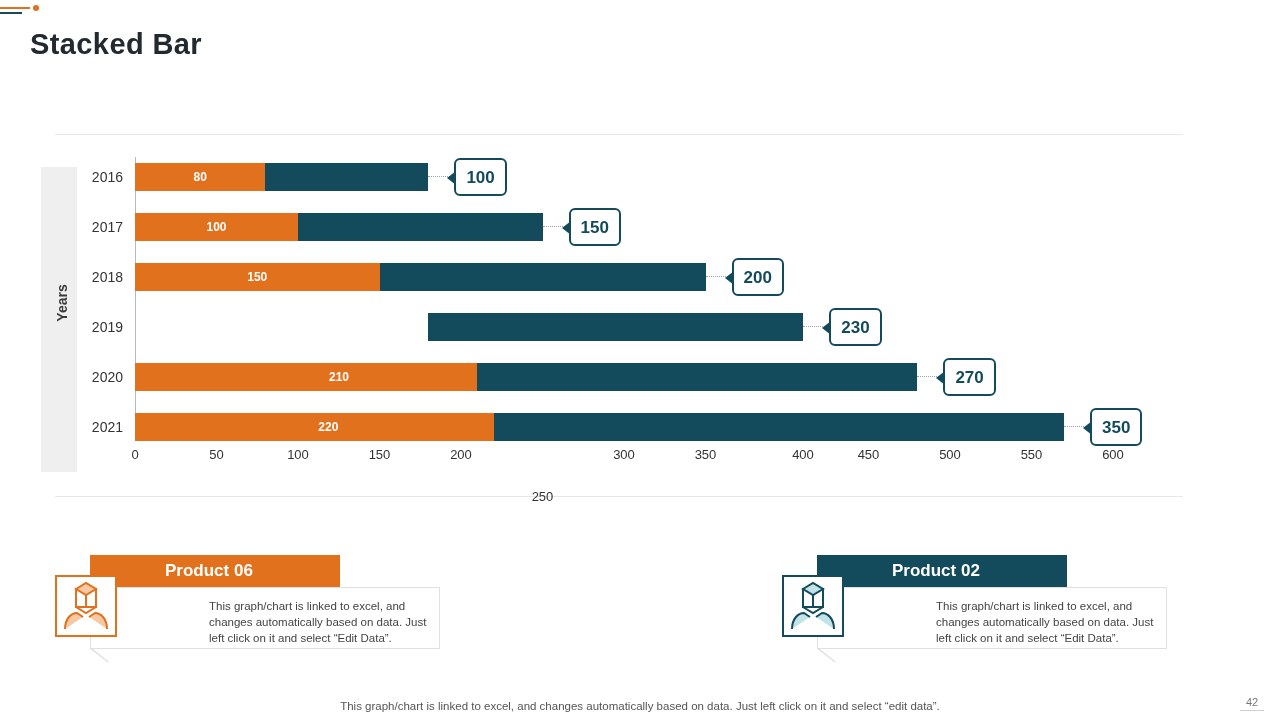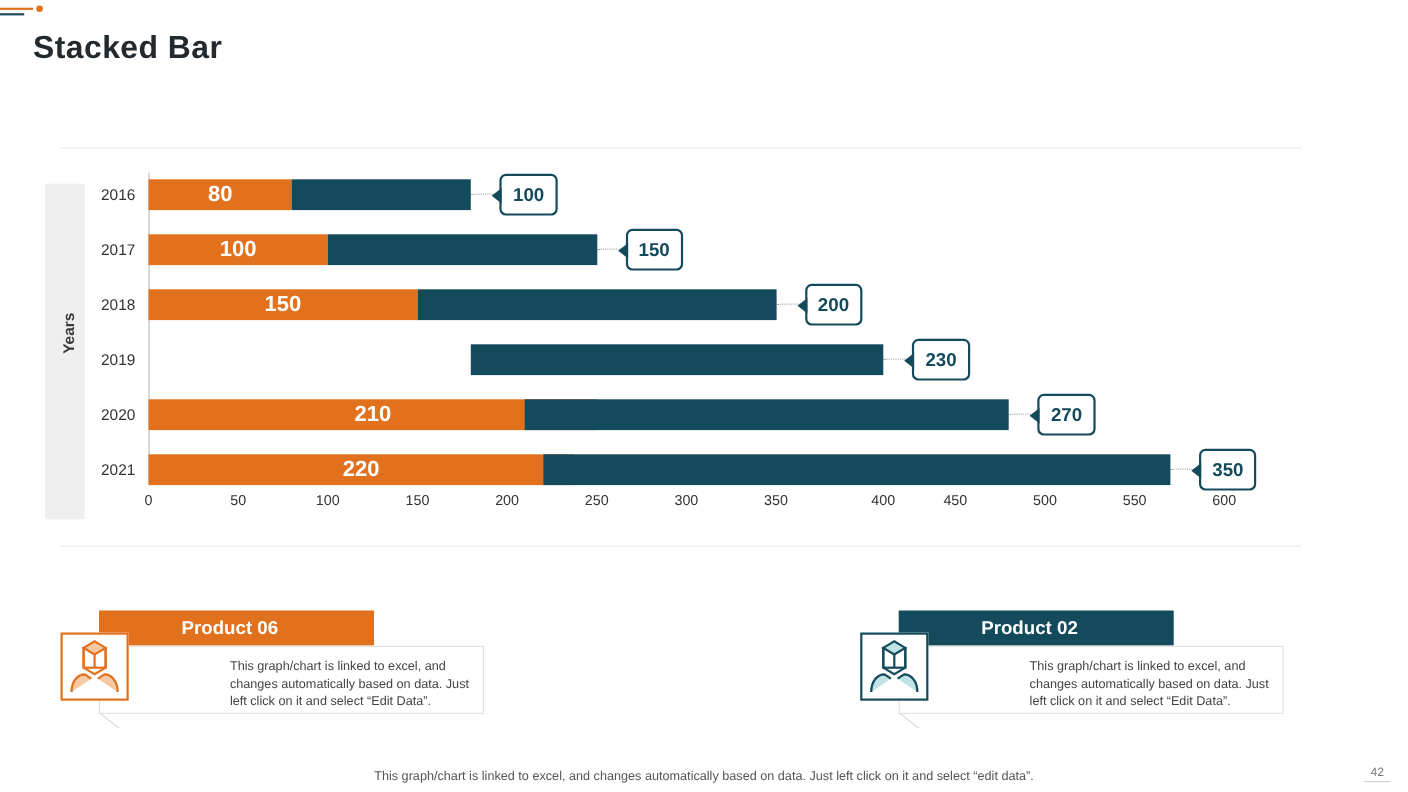--- a/index.html
+++ b/index.html
@@ -42,21 +42,21 @@
   .row{position:absolute;left:0;height:40px;}
   .cat-label{
     position:absolute;left:-62px;width:50px;text-align:right;
     font-size:14px;color:#333;line-height:40px;
   }
   .seg{position:absolute;top:6px;height:28px;}
   .seg.a{background:#e2711d;}
   .seg.b{background:#134a5c;}
   .seg-val{
     position:absolute;top:0;left:0;width:100%;height:28px;line-height:28px;
-    text-align:center;color:#ffffff;font-size:20px;font-weight:bold;
+    text-align:center;color:#ffffff;font-size:12px;font-weight:bold;
   }
   .leader{position:absolute;top:19px;height:1px;border-top:1px dotted #9aa5aa;}
   .callout{
     position:absolute;top:1px;height:38px;min-width:52px;padding:0 10px;
     border:2px solid #134a5c;border-radius:6px;background:#ffffff;
     color:#134a5c;font-size:17px;font-weight:bold;line-height:36px;text-align:center;
     box-sizing:border-box;
   }
   .callout .arrow{
     position:absolute;left:-9px;top:11px;width:0;height:0;
@@ -121,21 +121,21 @@
   <div class="ylabel-text">Years</div>
 
   <div class="plot" id="plot">
     <div class="axis-line"></div>
     <div class="xaxis" id="xaxis">
         <div class="xtick" style="left: 0px;">0</div>
         <div class="xtick" style="left: 81.5px;">50</div>
         <div class="xtick" style="left: 163px;">100</div>
         <div class="xtick" style="left: 244.5px;">150</div>
         <div class="xtick" style="left: 326px;">200</div>
-        <div class="xtick" style="left: 407.5px;">250</div>
+        <div class="xtick" style="left: 407.5px; margin-top: 42px;">250</div>
         <div class="xtick" style="left: 489px;">300</div>
         <div class="xtick" style="left: 570.5px;">350</div>
         <div class="xtick" style="left: 668px;">400</div>
         <div class="xtick" style="left: 733.5px;">450</div>
         <div class="xtick" style="left: 815px;">500</div>
         <div class="xtick" style="left: 896.5px;">550</div>
         <div class="xtick" style="left: 978px;">600</div>
       </div>
   <div class="row" style="top: 0px; width: 1020px;">
         <div class="cat-label">2016</div>

